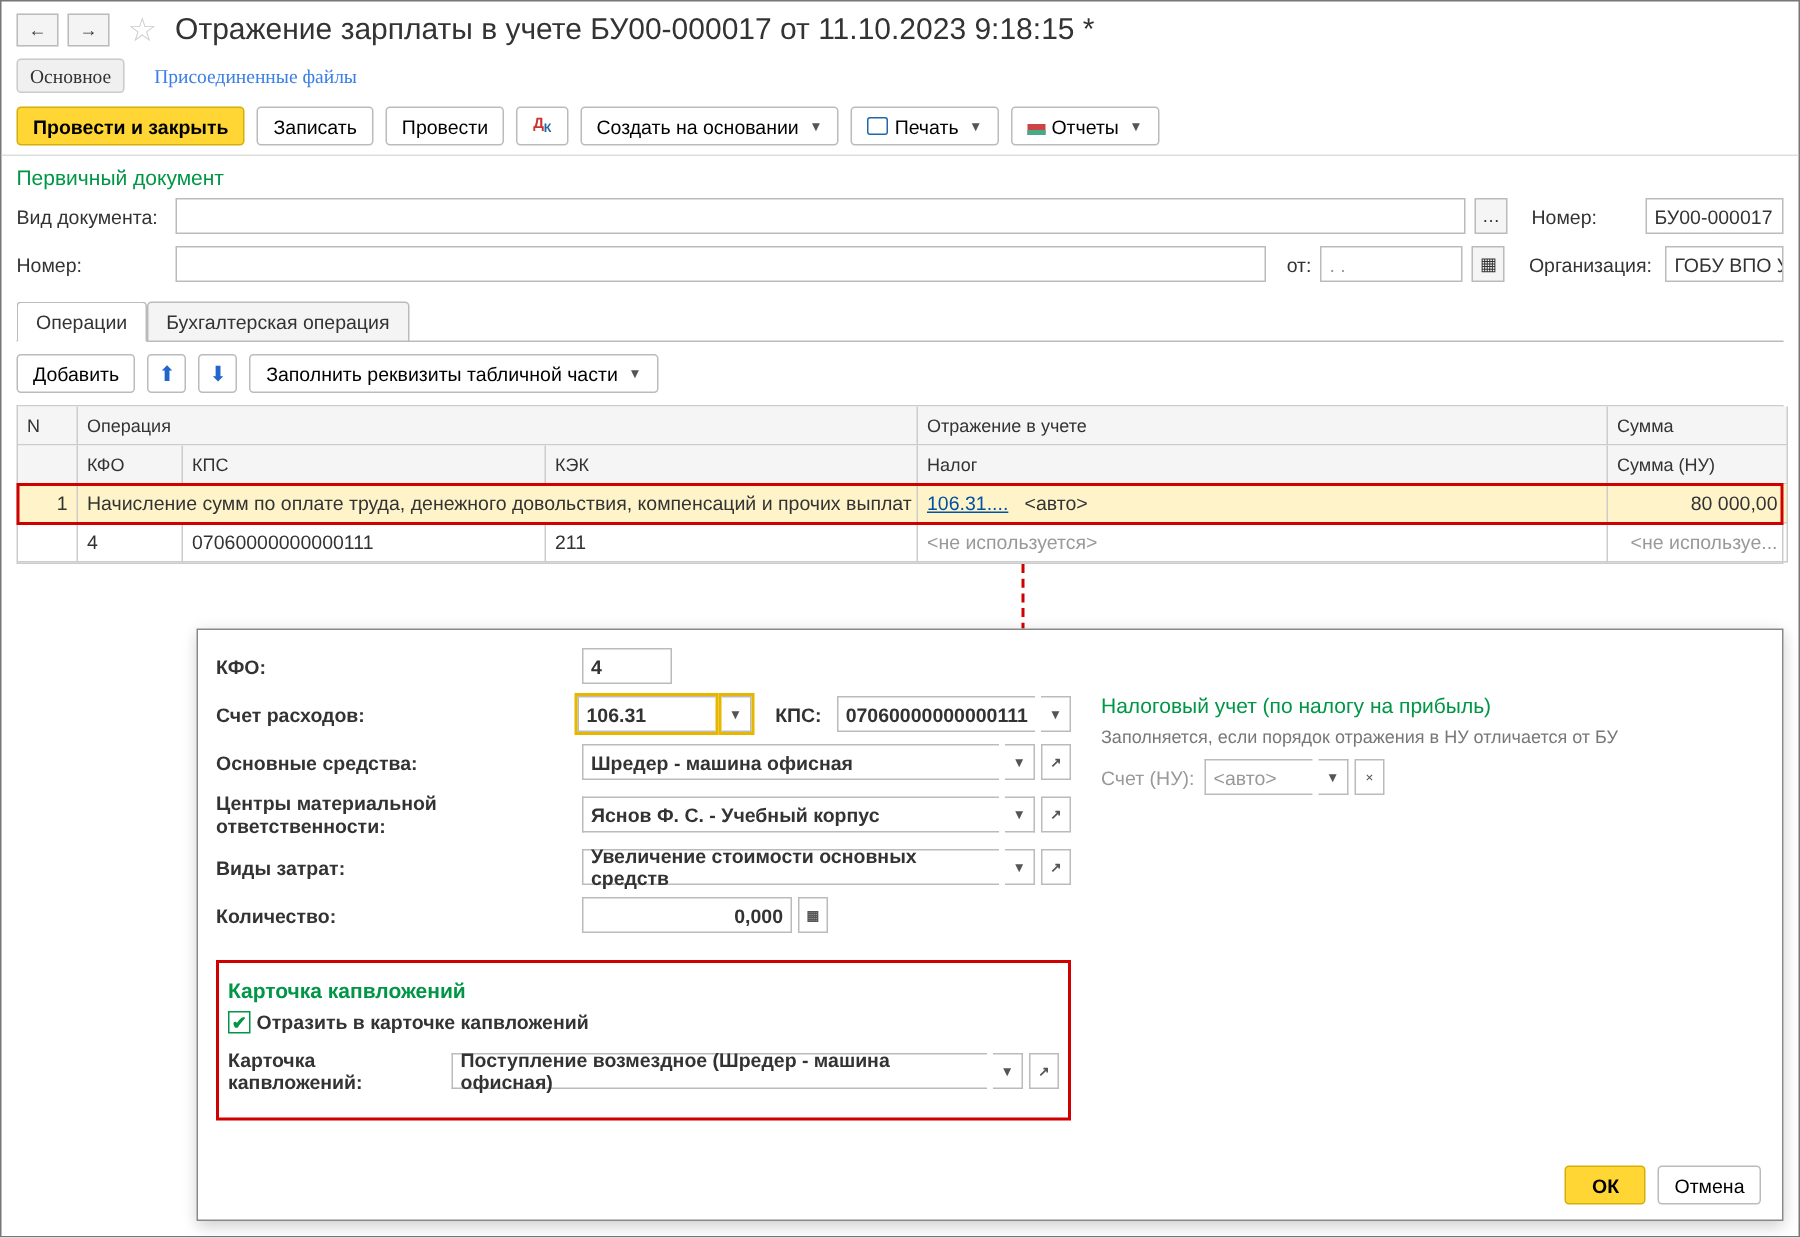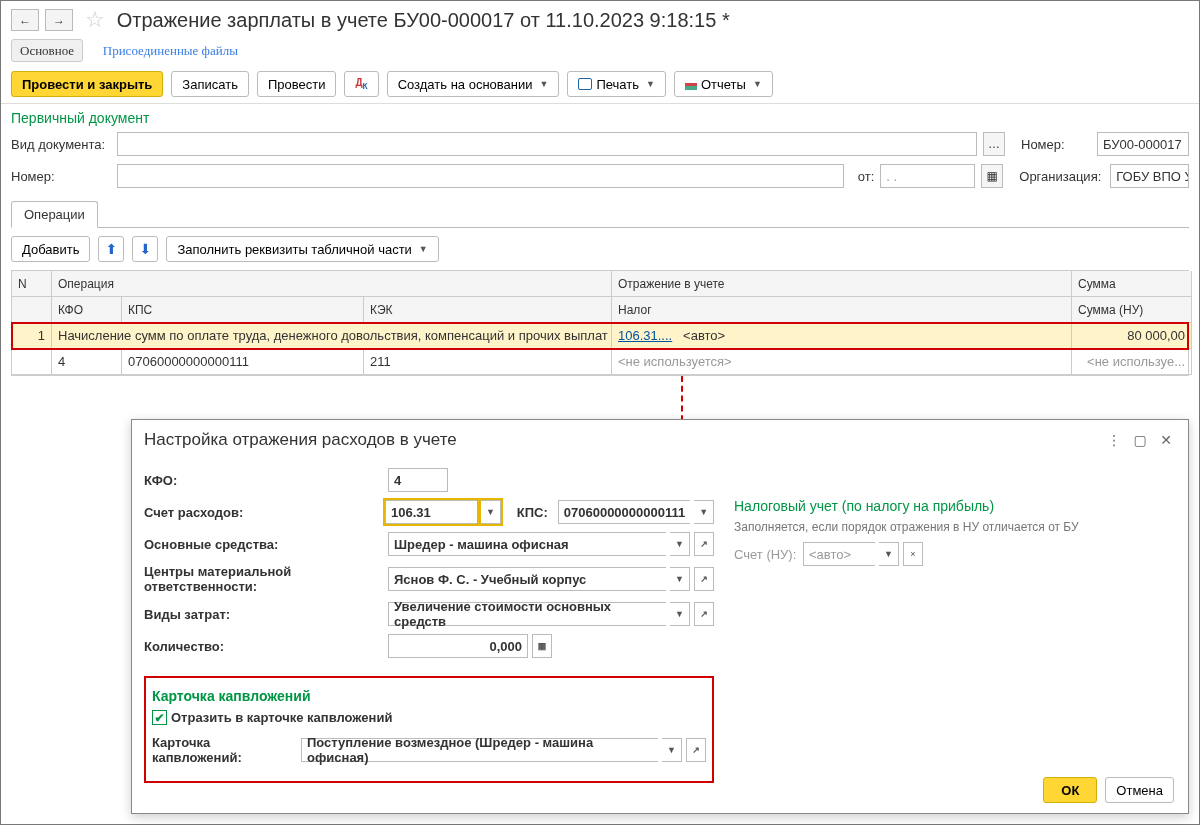--- a/index.html
+++ b/index.html
@@ -114,20 +114,21 @@
     <div class="input" style="flex-basis:660px"></div>
     <span class="lbl" style="margin-left:8px">от:</span>
     <div class="input" style="flex:none;width:95px;color:#999">  .   .    </div>
     <div class="dots-btn">▦</div>
     <span class="lbl" style="margin-left:10px;width:85px">Организация:</span>
     <div class="input" style="flex:1">ГОБУ ВПО Университет искус</div>
   </div>
 
   <div class="tabs">
     <div class="tab">Операции</div>
+    <div class="tab inactive">Бухгалтерская операция</div>
   </div>
   <div class="tabunder"></div>
 
   <div class="subtoolbar">
     <button class="btn">Добавить</button>
     <div class="arrow-btn">
         <span style="color:#2266cc">⬆</span>
       </div>
     <div class="arrow-btn">
         <span style="color:#2266cc">⬇</span>
@@ -168,26 +169,20 @@
       <div class="td">07060000000000111</div>
       <div class="td">211</div>
       <div class="td gray">&lt;не используется&gt;</div>
       <div class="td gray num">&lt;не используе...</div>
     </div>
   </div>
 
   <div class="dashed-arrow"></div>
 
   <div class="popup">
-    <div class="popup-header">
-      <h2>Настройка отражения расходов в учете</h2>
-      <span class="popup-icon">⋮</span>
-      <span class="popup-icon">▢</span>
-      <span class="popup-icon">✕</span>
-    </div>
     <div class="popup-body">
       <div class="col-left">
         <div class="prow">
           <span class="plbl">КФО:</span>
           <div class="pinput" style="flex:none;width:60px">4</div>
         </div>
         <div class="prow">
           <span class="plbl">Счет расходов:</span>
           <div class="pinput highlight-outline" style="flex:none;width:92px;border-right:none">106.31</div>
           <div class="pdd highlight-outline">▼</div>

